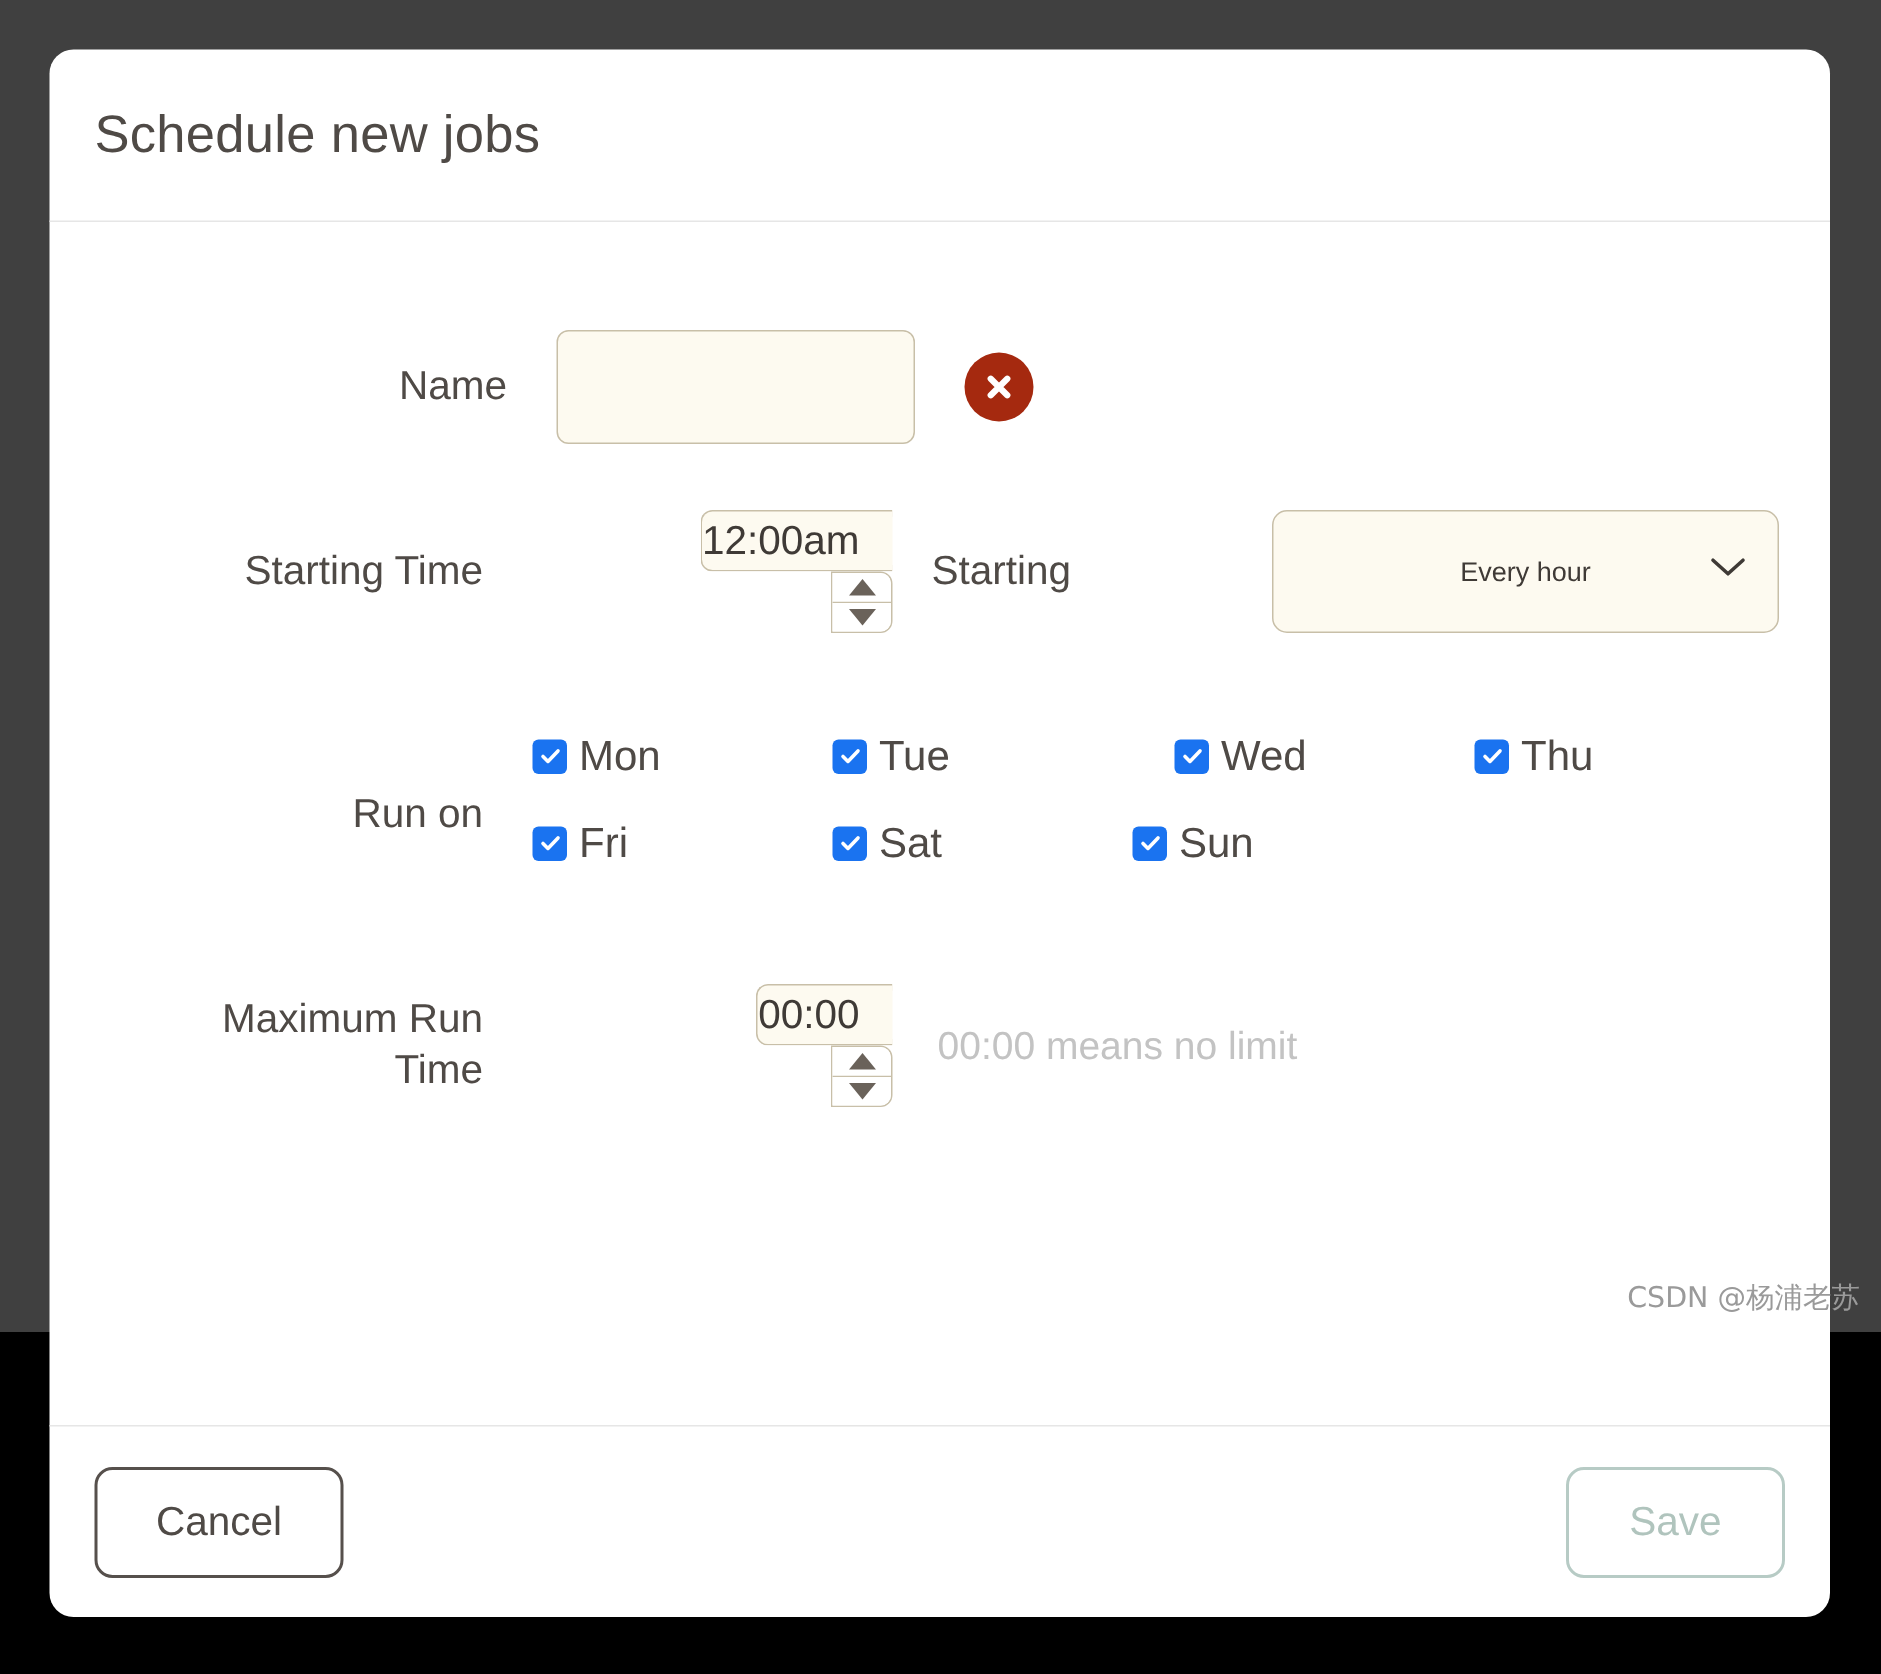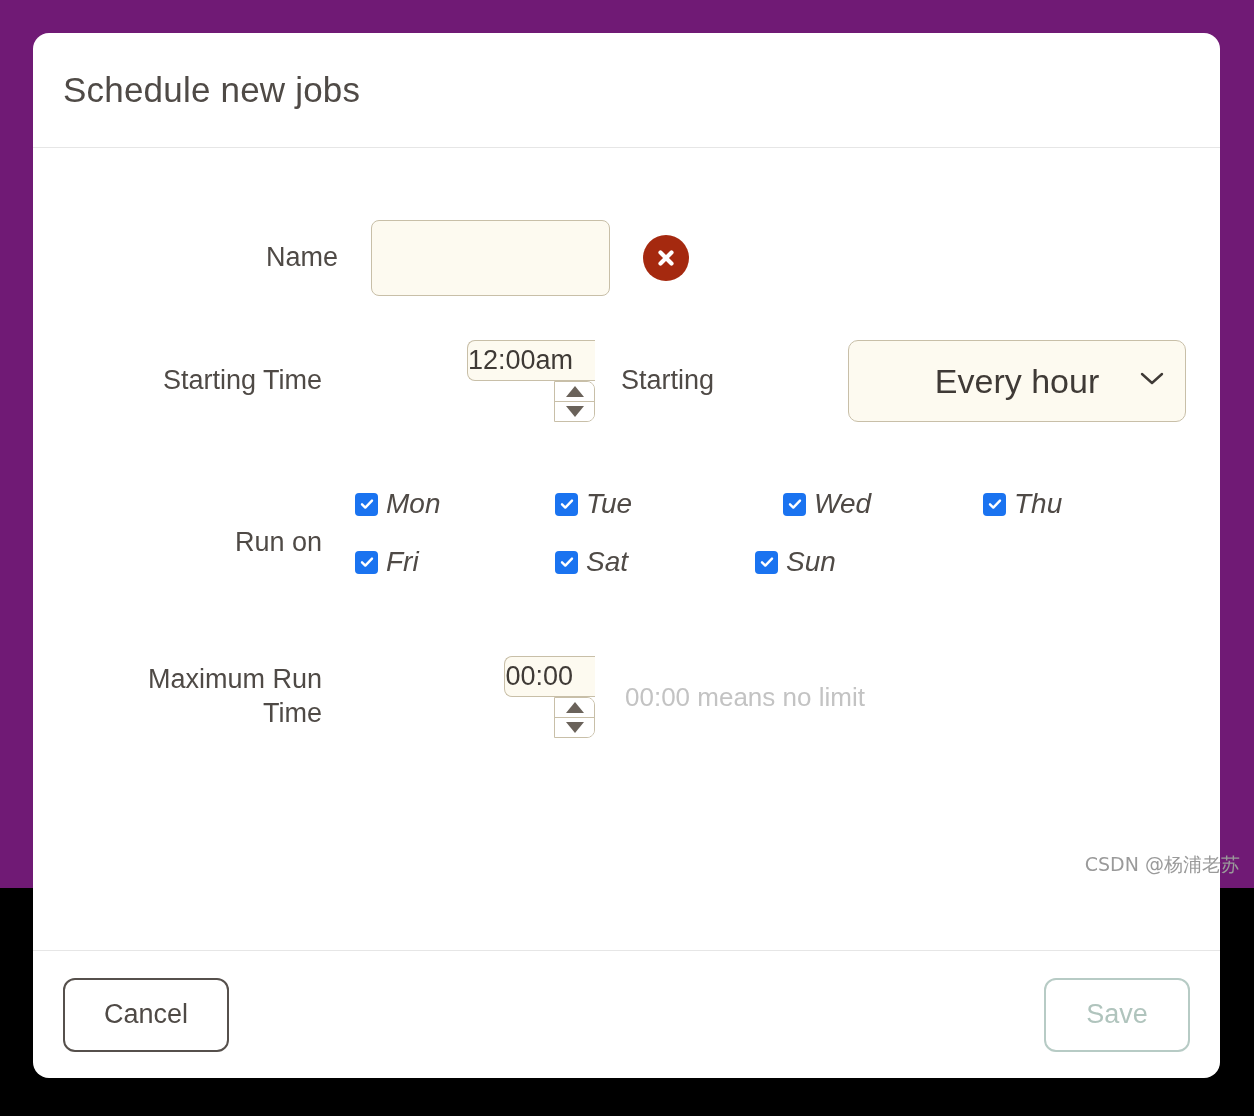--- a/index.html
+++ b/index.html
@@ -8,21 +8,21 @@
     width: 1254px; height: 1116px;
     background: #000000;
     font-family: "Liberation Sans", sans-serif;
     overflow: hidden;
   }
 
   #stage {
     position: relative;
     width: 1254px;
     height: 888px;
-    background: #701a75;
+    background: #404040;
   }
 
   
   .dialog {
     position: absolute;
     left: 33px;
     top: 33px;
     width: 1187px;
     height: 1045px;
     background: #ffffff;
@@ -158,21 +158,21 @@
     height: 82px;
     background: #fdfaf0;
     border: 1.5px solid #c8bfa8;
     border-radius: 10px;
     display: flex;
     align-items: center;
     justify-content: center;
     cursor: pointer;
   }
   .select-value {
-    font-size: 34px;
+    font-size: 18px;
     color: #3f3a36;
   }
   .select-chevron {
     position: absolute;
     right: 20px;
     top: 50%;
     transform: translateY(-50%);
     display: block;
   }
 
@@ -285,21 +285,21 @@
             <svg width="26" height="16" viewBox="0 0 26 16" aria-hidden="true">
               <path d="M3 3 L13 12 L23 3" fill="none" stroke="#3f3a36" stroke-width="2.4" stroke-linecap="round" stroke-linejoin="round"></path>
             </svg>
           </span>
         </div>
       </div>
 
       <div class="form-row" style="left:0px; top:340px; width:100%; align-items:flex-start;">
         <div class="field-label" style="width:289px; padding-top:38px;">Run on</div>
 
-        <div style="margin-left:33px; display:flex; flex-direction:column; gap:26px;font-style:italic;">
+        <div style="margin-left:33px; display:flex; flex-direction:column; gap:26px;">
 
           <div style="display:flex;">
             <label class="checkbox-item" style="width:200px;">
               <span class="cb">
                 <svg width="16" height="16" viewBox="0 0 16 16" aria-hidden="true">
                   <path d="M3 8.3 L6.3 11.6 L13 4.6" fill="none" stroke="#ffffff" stroke-width="2.4" stroke-linecap="round" stroke-linejoin="round"></path>
                 </svg>
               </span>
               <span class="cb-label">Mon</span>
             </label>

